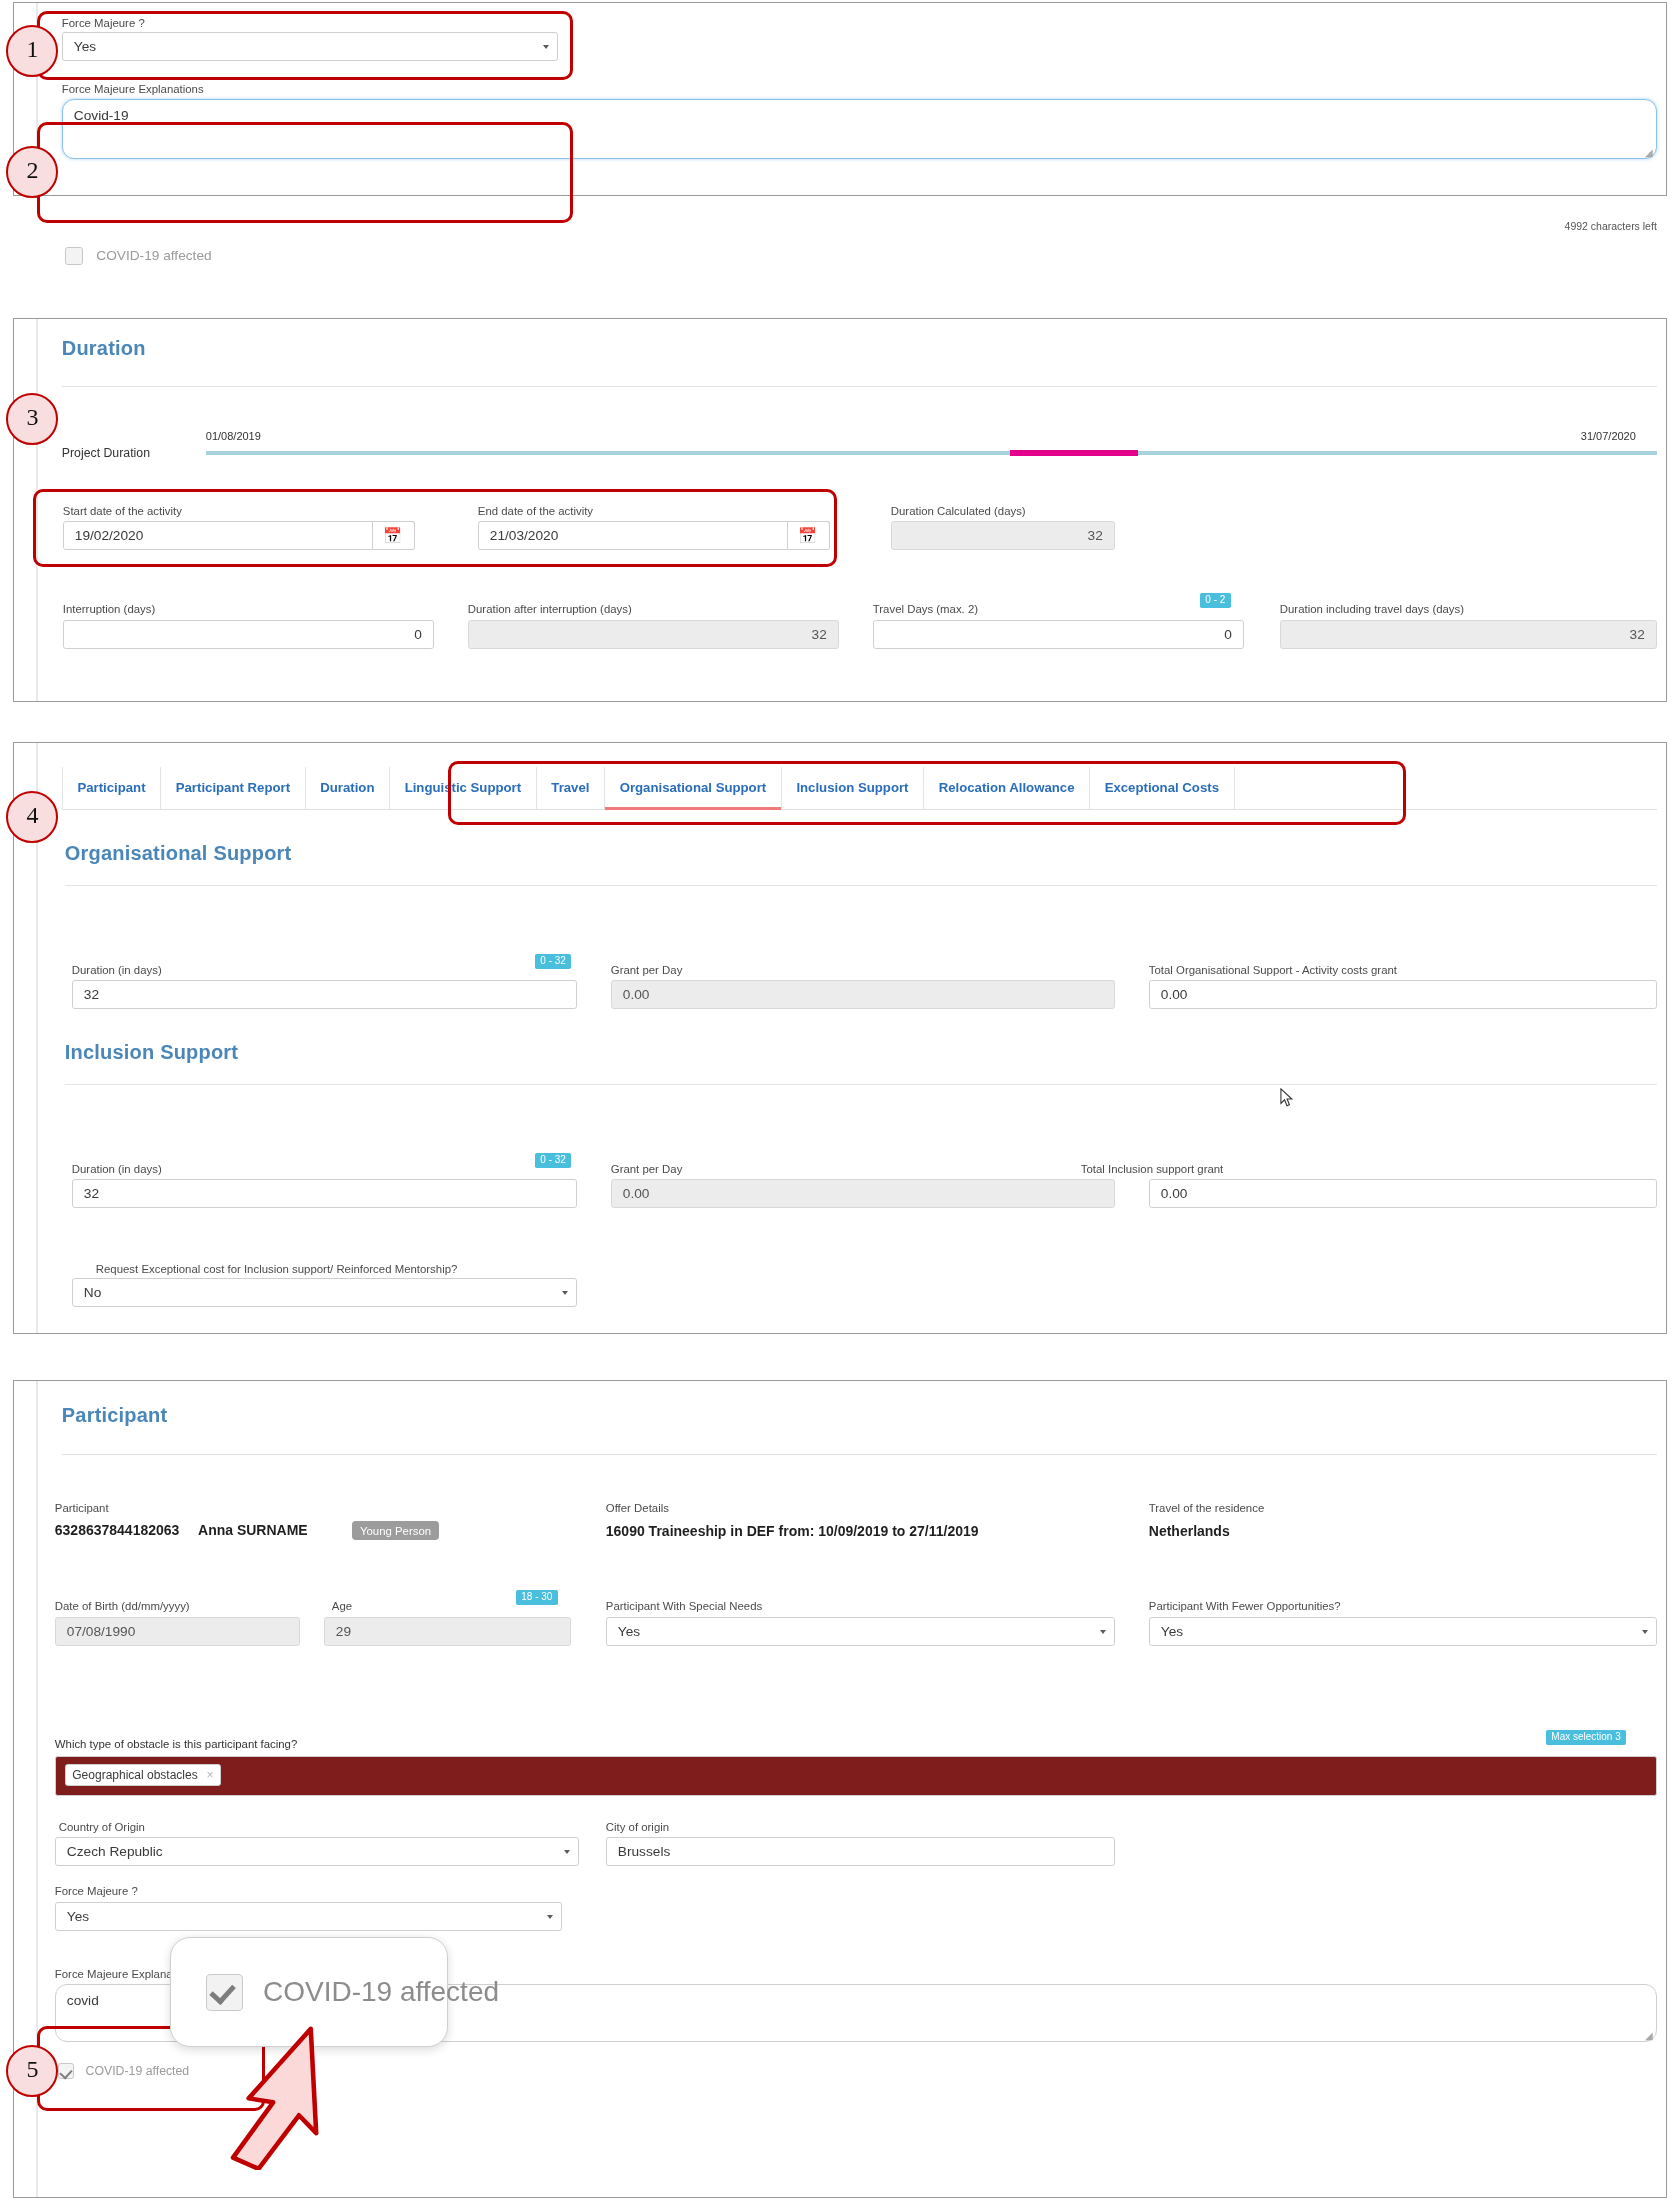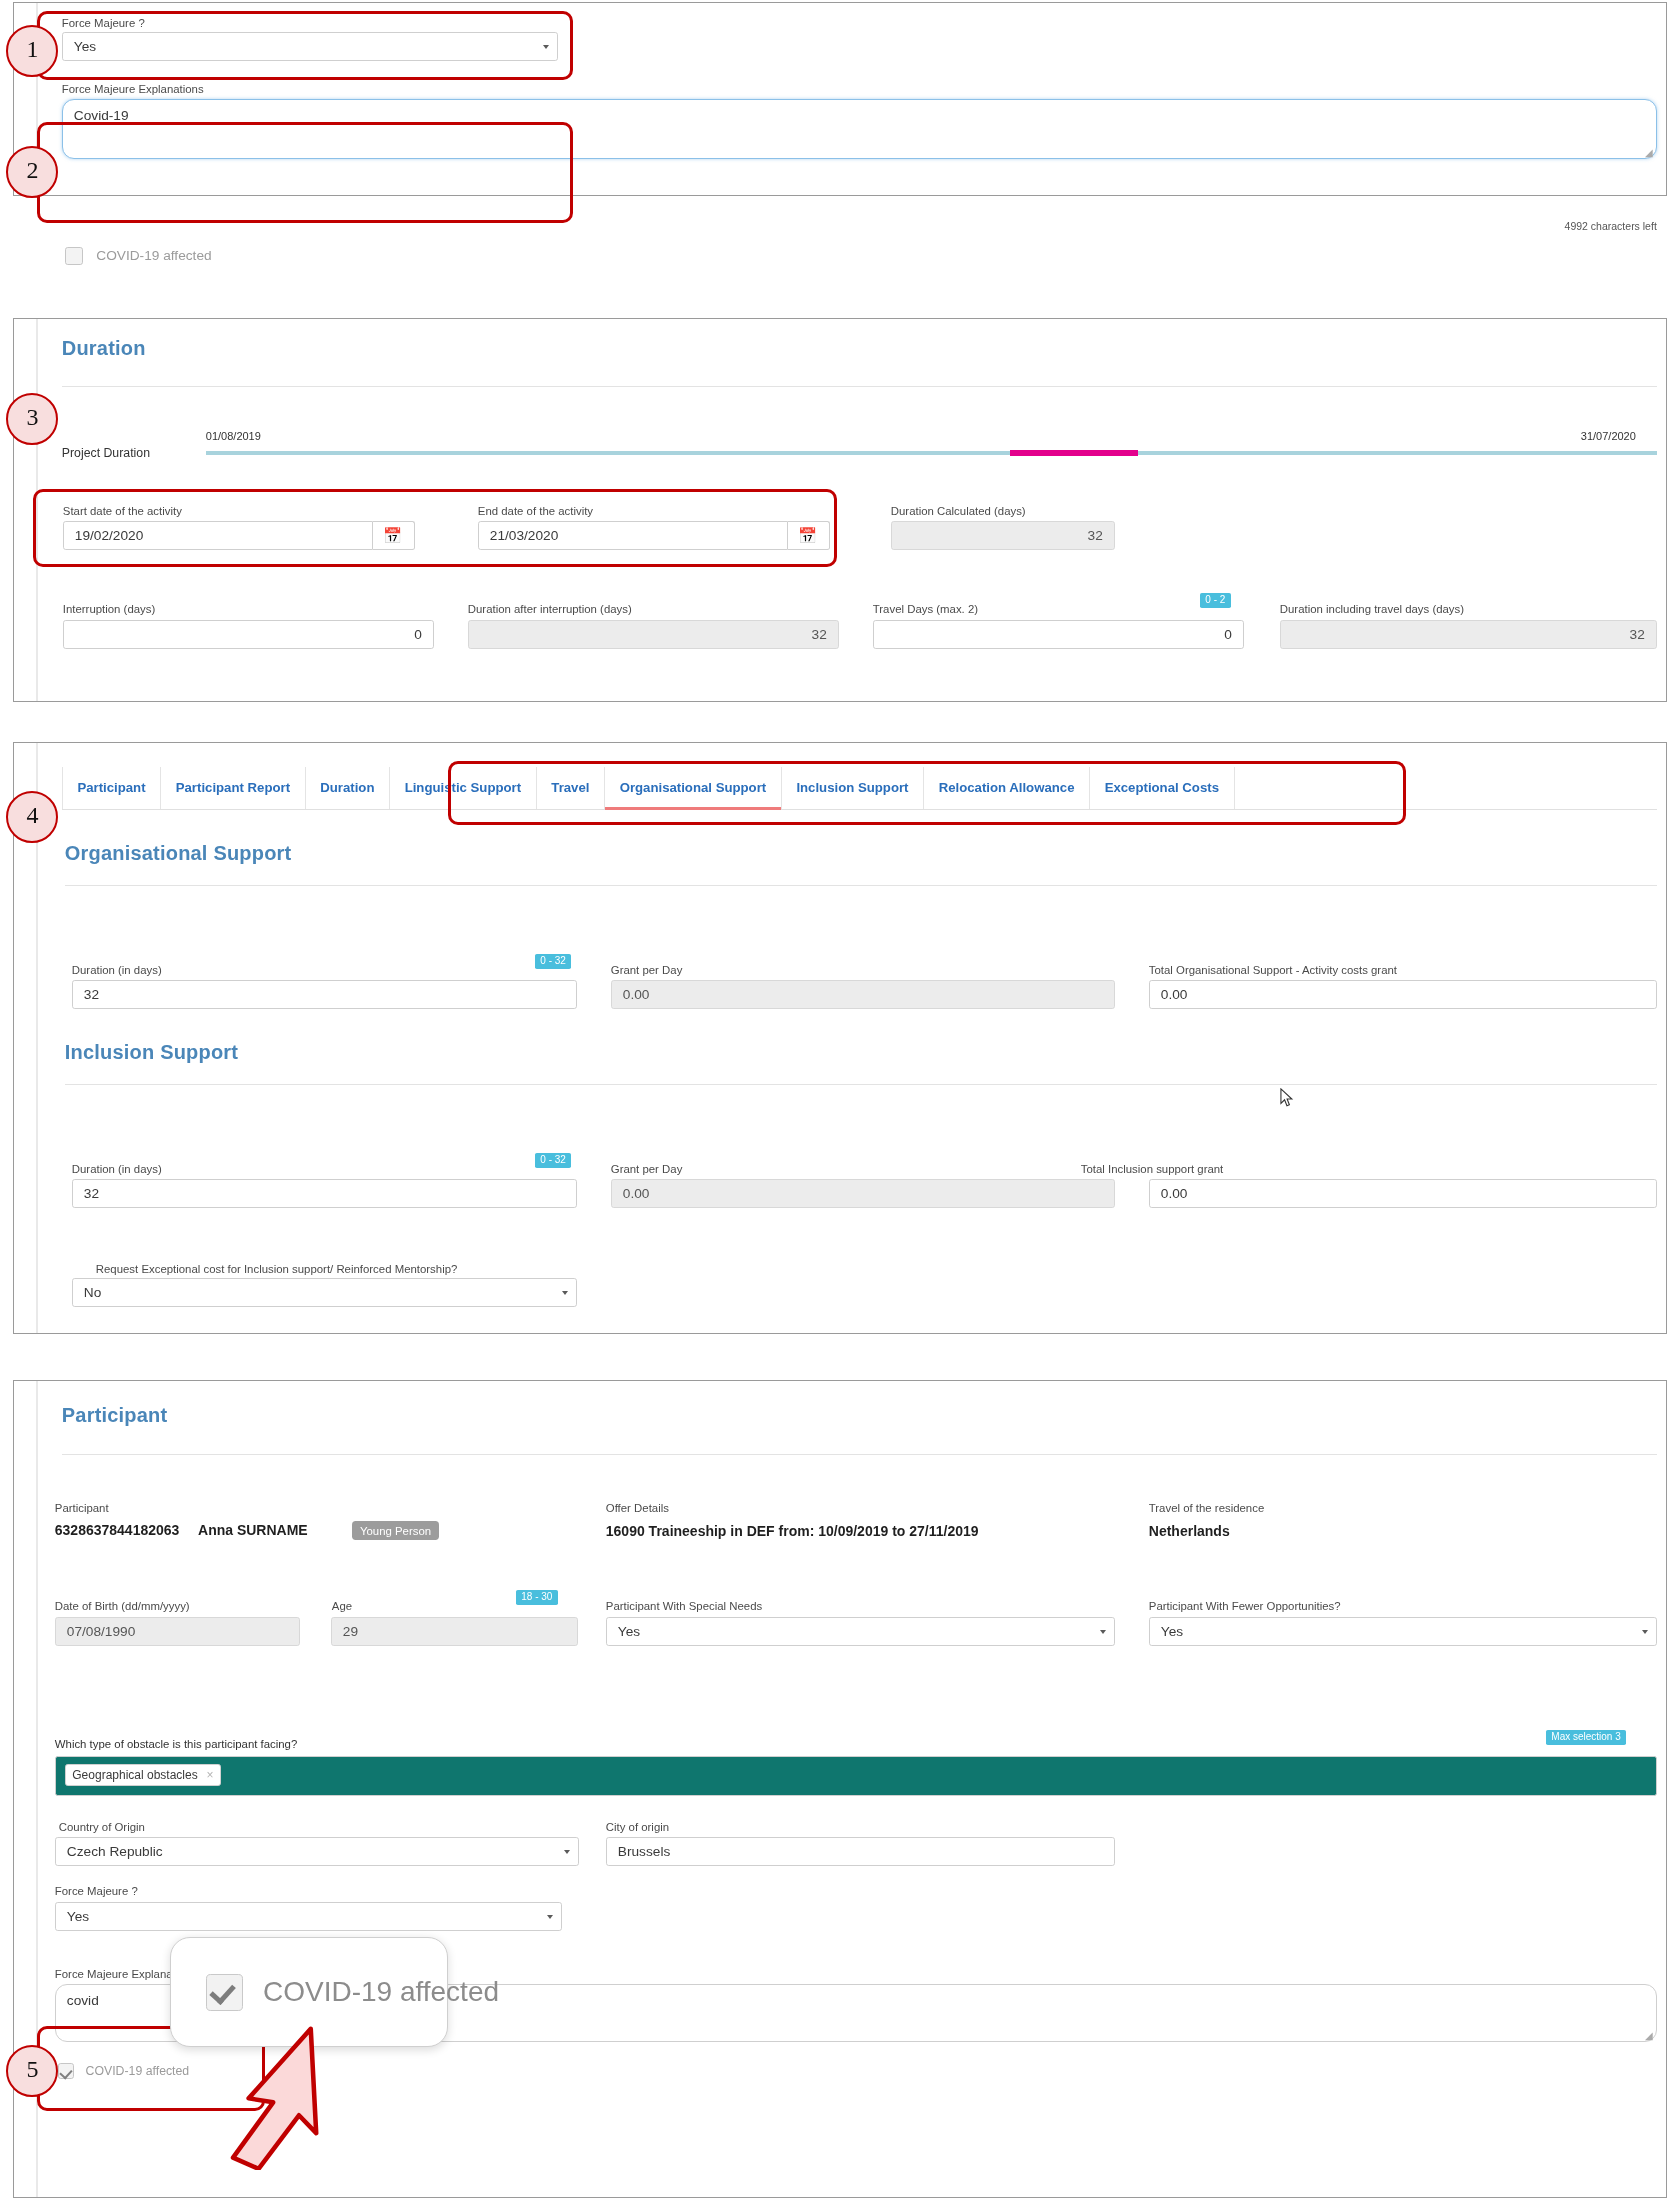--- a/index.html
+++ b/index.html
@@ -182,21 +182,21 @@
     vertical-align:middle;
   }
   .p-label{font-size:11.4px;color:#4a4a4a;}
   .p-value{font-size:14px;color:#1f1f1f;font-weight:bold;}
 
   
   .multibox{
     box-sizing:border-box;
     border:0.9px solid #cfcfcf;
     border-radius:2.7px;
-    background:#0f766e;
+    background:#7f1d1d;
     padding:7.3px 9.1px;
   }
   .chip{
     display:inline-block;
     border:0.9px solid #d0d0d0;
     border-radius:2.7px;
     background:#fff;
     font-size:12px;
     color:#3b3b3b;
     padding:2.7px 6.4px;
@@ -417,21 +417,21 @@
       <div class="p-label" style="position:absolute;left:1135px;top:121px;">Travel of the residence</div>
       <div class="p-value" style="position:absolute;left:1135px;top:142px;">Netherlands</div>
 
       <div class="fld-label" style="position:absolute;left:41px;top:218px;">Date of Birth (dd/mm/yyyy)</div>
       <div class="inp ro" style="position:absolute;left:41px;top:236px;width:245px;">
         <span>07/08/1990</span>
       </div>
 
       <div class="fld-label" style="position:absolute;left:318px;top:218px;">Age</div>
       <div class="badge" style="left:502px;top:209px;">18 - 30</div>
-      <div class="inp ro" style="position:absolute;left:317px;top:236px;width:247px;">
+      <div class="inp ro" style="position:absolute;left:310px;top:236px;width:247px;">
         <span>29</span>
       </div>
 
       <div class="fld-label" style="position:absolute;left:592px;top:218px;">Participant With Special Needs</div>
       <div class="sel" style="position:absolute;left:592px;top:236px;width:509px;">
         <span>Yes</span>
         <span class="caret"></span>
       </div>
 
       <div class="fld-label" style="position:absolute;left:1135px;top:218px;">Participant With Fewer Opportunities?</div>

